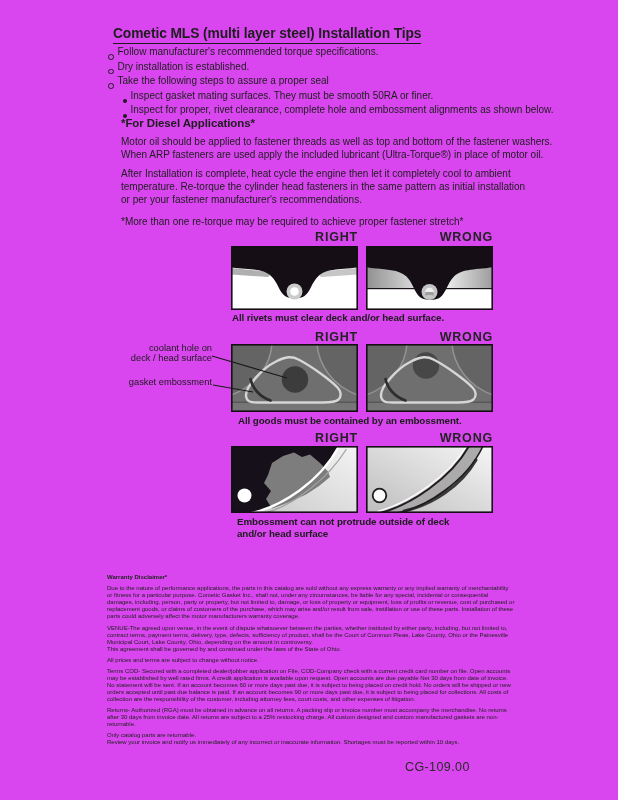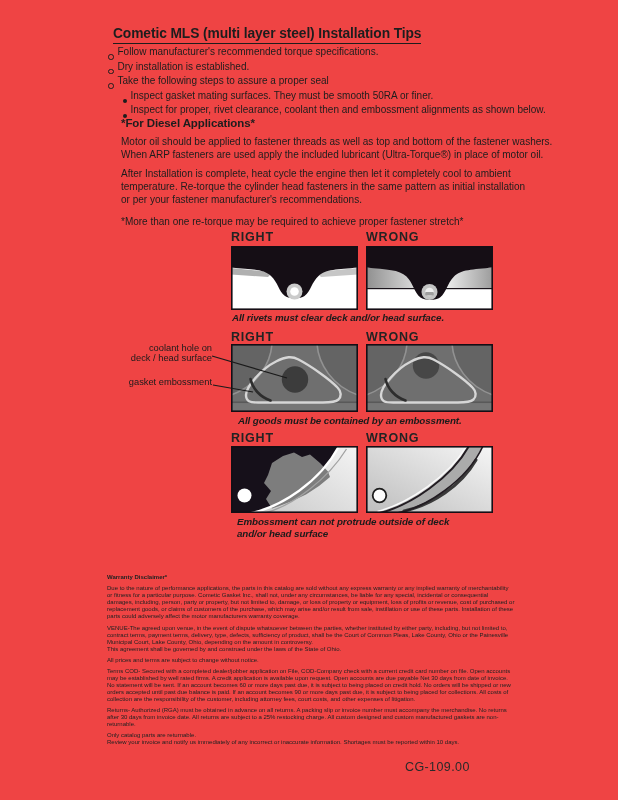--- a/index.html
+++ b/index.html
@@ -1,42 +1,42 @@
 <!DOCTYPE html>
 <html><head>
 <meta charset="utf-8">
 <style>
   html,body{margin:0;padding:0;background:#e8e8e8;}
-  .page{position:relative;width:618px;height:800px;background:#ef4444;margin:0 auto;
+  .page{position:relative;width:618px;height:800px;background:#d946ef;margin:0 auto;
         font-family:"Liberation Sans",sans-serif;color:#1d1d1d;overflow:hidden;}
   
   .title{position:absolute;left:113px;top:26px;font-size:13.8px;font-weight:bold;
          letter-spacing:-0.1px;border-bottom:1.6px solid #1d1d1d;padding-bottom:1.5px;white-space:nowrap;}
   
   .tips{position:absolute;left:108px;top:45px;font-size:10px;line-height:14.5px;}
   .bullet,.subbullet{display:flex;align-items:flex-end;white-space:nowrap;}
   .subbullet{margin-left:15px;}
   .marker-open{flex:0 0 auto;width:3.5px;height:3.5px;border:1px solid #1d1d1d;border-radius:50%;
                margin:4.6px 4px 0 0;}
   .marker-fill{flex:0 0 auto;width:4px;height:4px;background:#1d1d1d;border-radius:50%;
                margin:4.6px 3.5px 0 0;}
   
   .diesel{position:absolute;left:121px;top:117px;width:470px;}
   .diesel h2{margin:0 0 6px 0;font-size:11.5px;font-weight:bold;letter-spacing:-0.1px;}
   .diesel p{margin:0 0 6px 0;font-size:10px;line-height:13px;white-space:pre-line;}
   .diesel p.note{margin-top:9px;}
   
   .dlabels{position:absolute;left:231px;width:262px;display:flex;gap:8px;}
-  .dlabels span{flex:0 0 127px;text-align:left;font-size:12.5px;font-weight:bold;
+  .dlabels span{flex:0 0 127px;text-align:right;font-size:12.5px;font-weight:bold;
                 letter-spacing:0.8px;color:#232323;}
   .drow{position:absolute;left:231px;width:262px;display:flex;gap:8px;}
   .panel{width:127px;}
   .panel svg{display:block;}
   .caption{position:absolute;font-size:9.8px;font-weight:bold;letter-spacing:-0.1px;
-           white-space:pre-line;line-height:11.5px;color:#1b1b1b;font-style:italic;}
+           white-space:pre-line;line-height:11.5px;color:#1b1b1b;}
   
   .annot{position:absolute;left:100px;width:112px;text-align:right;font-size:9.3px;
          line-height:9.8px;white-space:pre-line;color:#1b1b1b;}
   .leaders{position:absolute;left:100px;top:340px;z-index:5;pointer-events:none;}
   
   .disclaimer{position:absolute;left:107px;top:574px;width:408px;font-size:6px;
               line-height:7px;color:#222;}
   .disclaimer .dhead{font-weight:bold;margin:0 0 4.4px 0;}
   .disclaimer p{margin:0 0 4.2px 0;white-space:pre-line;}
   
@@ -61,21 +61,21 @@
     <div class="bullet">
       <span class="marker-open"></span>
       <span>Take the following steps to assure a proper seal</span>
     </div>
     <div class="subbullet">
       <span class="marker-fill"></span>
       <span>Inspect gasket mating surfaces.  They must be smooth 50RA or finer.</span>
     </div>
     <div class="subbullet">
       <span class="marker-fill"></span>
-      <span>Inspect for proper, rivet clearance, coolant then and embossment alignments as shown below.</span>
+      <span>Inspect for proper, rivet clearance, complete hole and embossment alignments as shown below.</span>
     </div>
   </div>
 
   <div class="diesel">
     <h2>*For Diesel Applications*</h2>
     <p>Motor oil should be applied to fastener threads as well as top and bottom of the fastener washers.
 When ARP fasteners are used apply the included lubricant (Ultra-Torque®) in place of motor oil.</p>
     <p>After Installation is complete, heat cycle the engine then let it completely cool to ambient
 temperature. Re-torque the cylinder head fasteners in the same pattern as initial installation
 or per your fastener manufacturer's recommendations.</p>

